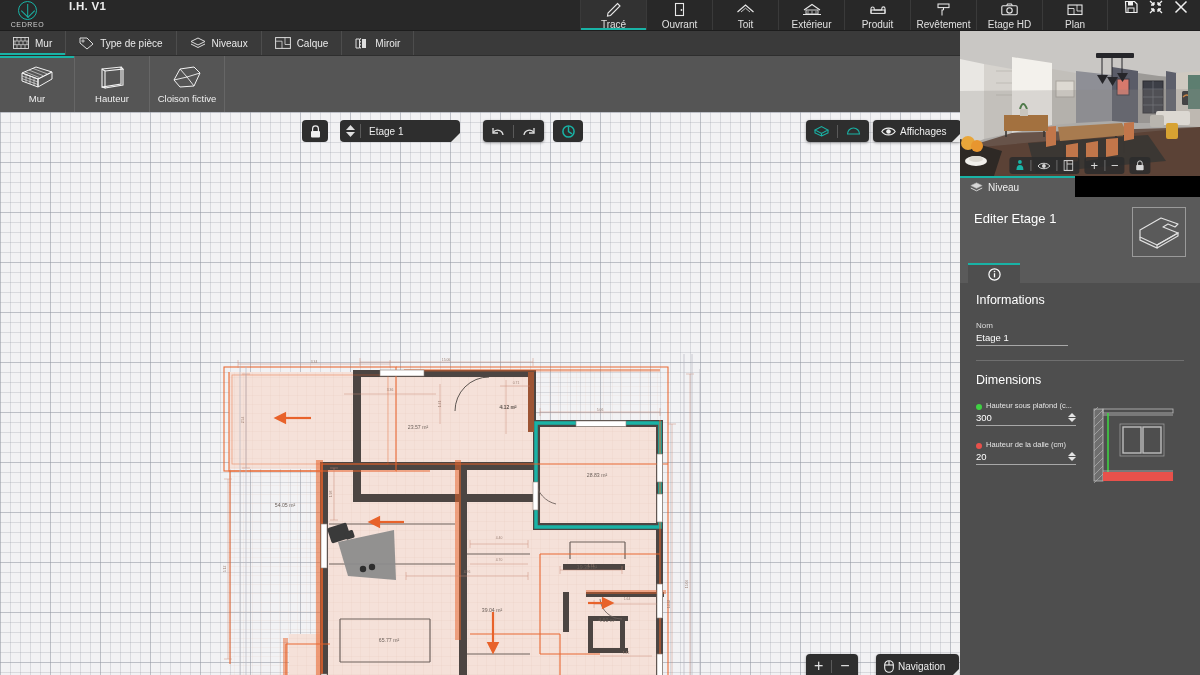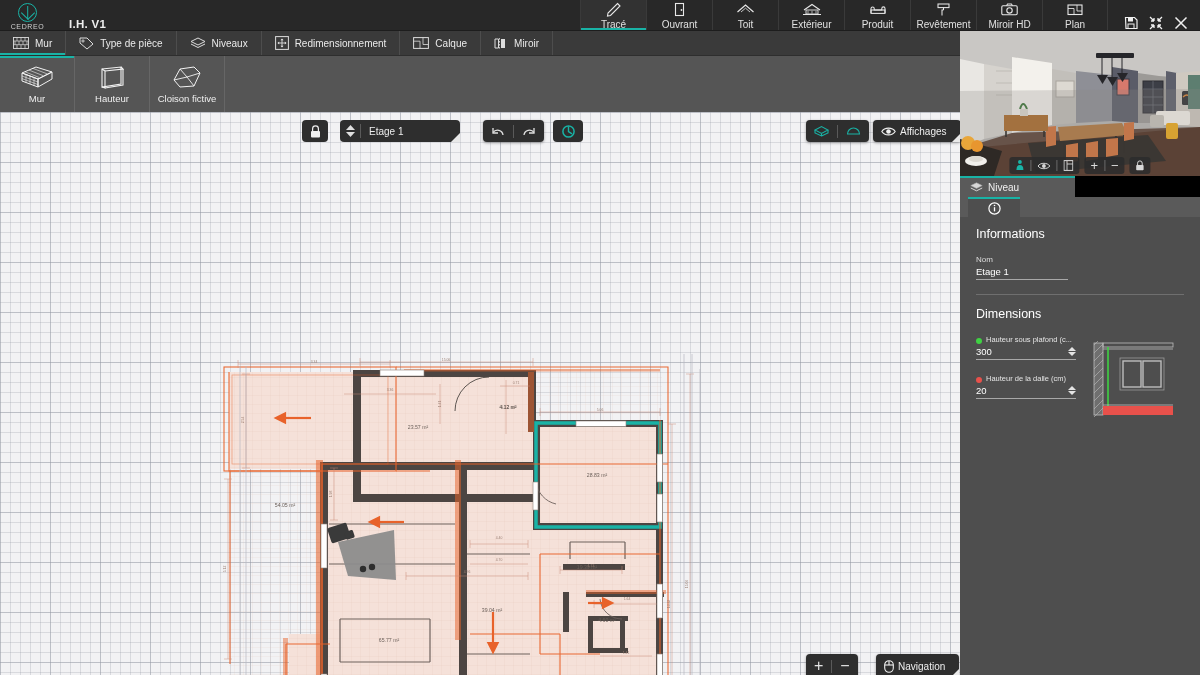--- a/index.html
+++ b/index.html
@@ -9,21 +9,21 @@
     font-family: "Liberation Sans", sans-serif;
     background: #2b2b2b;
     color: #e8e8e8;
     -webkit-font-smoothing: antialiased;
   }
   #app { position: relative; width: 1200px; height: 675px; overflow: hidden; }
 
   
   .topbar {
     position: absolute; left: 0; top: 0; width: 1200px; height: 31px;
-    background: #282828; display: flex; align-items: flex-end;
+    background: #282828; display: flex; align-items: flex-start;
     border-bottom: 1px solid #1d1d1d; z-index: 30;
   }
   .brand {
     width: 55px; display: flex; flex-direction: column;
     align-items: center; justify-content: center; padding-top: 1px;
   }
   .brand-mark {
     width: 19px; height: 19px; border-radius: 50%;
     border: 1.6px solid #19b3a6; position: relative;
   }
@@ -261,21 +261,21 @@
             <path d="M8.5 5.6 V8 M8.5 8 H7 V13.5" fill="none" stroke="#e8e8e8" stroke-width="1.05"></path>
           </svg>
         <span class="lbl">Revêtement</span>
       </div>
       <div class="mtab">
         <svg width="19" height="15" viewBox="0 0 19 15">
             <rect x="1.8" y="3.8" width="15.4" height="9" rx="1.2" fill="none" stroke="#e8e8e8" stroke-width="1.1"></rect>
             <path d="M6.5 3.8 L7.6 2 h3.8 l1.1 1.8" fill="none" stroke="#e8e8e8" stroke-width="1.1"></path>
             <circle cx="9.5" cy="8.4" r="2.7" fill="none" stroke="#e8e8e8" stroke-width="1.1"></circle>
           </svg>
-        <span class="lbl">Miroir HD</span>
+        <span class="lbl">Etage HD</span>
       </div>
       <div class="mtab">
         <svg width="18" height="15" viewBox="0 0 18 15">
             <rect x="2" y="3" width="14" height="9.5" fill="none" stroke="#e8e8e8" stroke-width="1.1"></rect>
             <path d="M2 6.5 H8 V12.5 M11 3 V9 H16" fill="none" stroke="#e8e8e8" stroke-width="0.85"></path>
           </svg>
         <span class="lbl">Plan</span>
       </div>
     </div>
 
@@ -317,28 +317,20 @@
           <circle cx="4" cy="4" r="1.1" fill="none" stroke="#ddd" stroke-width="0.9"></circle>
         </svg>
       <span>Type de pièce</span>
     </div>
     <div class="sbtn">
       <svg width="16" height="13" viewBox="0 0 16 13">
           <path d="M8 1 L15 4.5 L8 8 L1 4.5 Z" fill="none" stroke="#ddd" stroke-width="1"></path>
           <path d="M1 7 L8 10.5 L15 7" fill="none" stroke="#ddd" stroke-width="1"></path>
         </svg>
       <span>Niveaux</span>
-    </div>
-    <div class="sbtn">
-      <svg width="14" height="14" viewBox="0 0 14 14">
-          <rect x="0.6" y="0.6" width="12.8" height="12.8" fill="none" stroke="#ddd" stroke-width="1"></rect>
-          <path d="M7 3 L7 11 M3 7 L11 7" stroke="#ddd" stroke-width="0.9"></path>
-          <path d="M7 2.4 l1.6 1.8 h-3.2z M7 11.6 l1.6-1.8 h-3.2z M2.4 7 l1.8 1.6 v-3.2z M11.6 7 l-1.8 1.6 v-3.2z" fill="#ddd"></path>
-        </svg>
-      <span>Redimensionnement</span>
     </div>
     <div class="sbtn">
       <svg width="16" height="12" viewBox="0 0 16 12">
           <rect x="0.6" y="0.6" width="14.8" height="10.8" fill="none" stroke="#ddd" stroke-width="1"></rect>
           <path d="M0.6 4.2 H7 V11.4 M10 0.6 V7.5 H15.4" stroke="#ddd" stroke-width="0.8" fill="none"></path>
         </svg>
       <span>Calque</span>
     </div>
     <div class="sbtn">
       <svg width="14" height="13" viewBox="0 0 14 13">
@@ -794,20 +786,29 @@
     <div class="tabstrip">
       <div class="ptab">
         <svg width="13" height="11" viewBox="0 0 13 11">
             <path d="M6.5 0.8 L12.2 3.6 L6.5 6.4 L0.8 3.6 Z" fill="#d8d8d8" stroke="#aaa" stroke-width="0.6"></path>
             <path d="M0.8 6 L6.5 8.8 L12.2 6" fill="none" stroke="#d8d8d8" stroke-width="1"></path>
           </svg>
         <span>Niveau</span>
       </div>
     </div>
 
+    <div class="panel-head">
+      <div class="panel-title">Editer Etage 1</div>
+      <div class="thumb">
+        <svg width="44" height="36" viewBox="0 0 44 36">
+          <path d="M3 16 L24 4 L41 10 L38 13 L31 10 L26 13 L41 19 L20 31 L3 23 Z" fill="none" stroke="#e0e0e0" stroke-width="1.2" stroke-linejoin="round"></path>
+          <path d="M3 23 V26 L20 34 V31 M20 31 L41 19 V22 L20 34" fill="none" stroke="#e0e0e0" stroke-width="1.2"></path>
+        </svg>
+      </div>
+    </div>
 
     <div class="infotabs">
       <div class="itab">
         <svg width="13" height="13" viewBox="0 0 13 13">
             <circle cx="6.5" cy="6.5" r="5.6" fill="none" stroke="#fff" stroke-width="1.2"></circle>
             <path d="M6.5 5.2 V9.4" stroke="#fff" stroke-width="1.3"></path>
             <circle cx="6.5" cy="3.5" r="0.8" fill="#fff"></circle>
           </svg>
       </div>
     </div>

